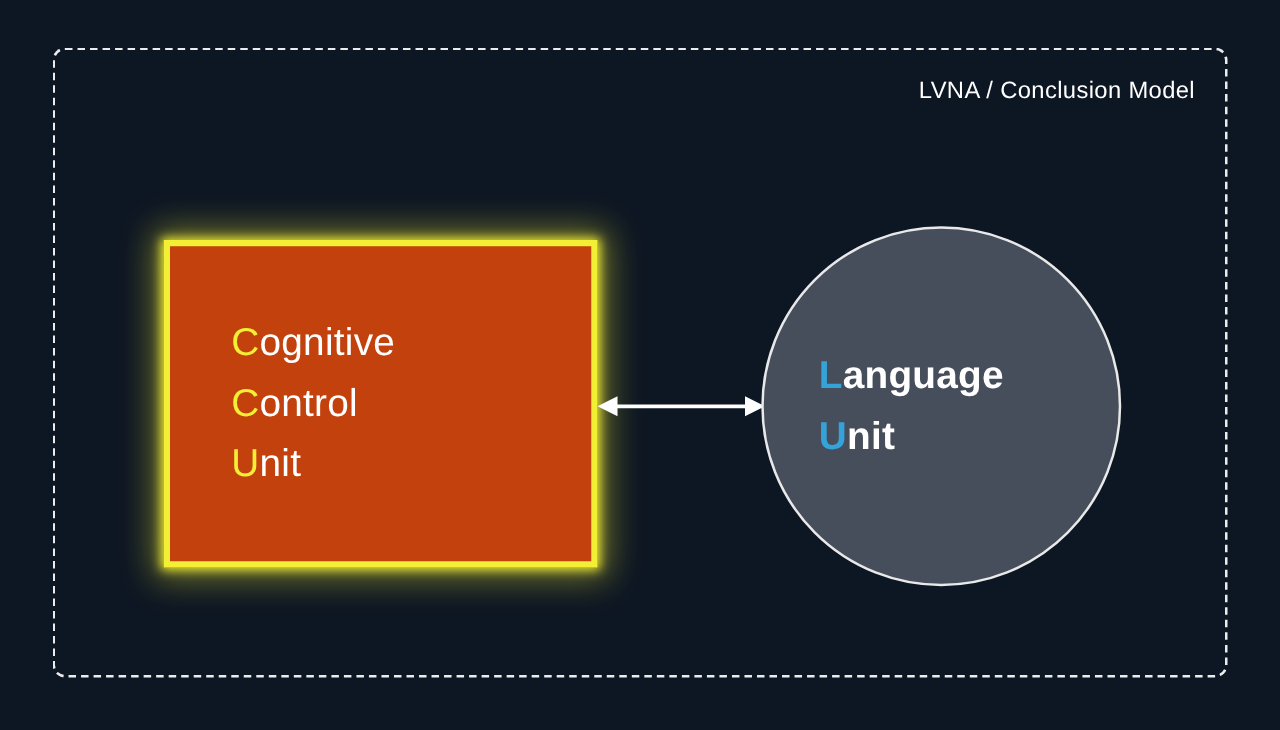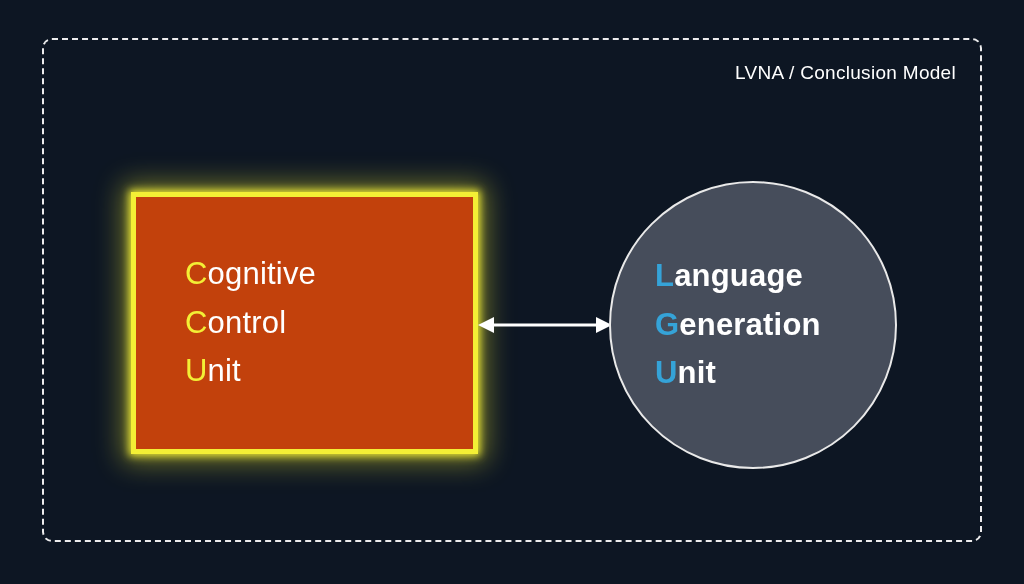--- a/index.html
+++ b/index.html
@@ -102,18 +102,17 @@
 
   <svg class="arrow" viewBox="0 0 134 24" xmlns="http://www.w3.org/2000/svg">
     <line x1="12" y1="12" x2="122" y2="12" stroke="#ffffff" stroke-width="3"></line>
     <polygon points="0,12 16,4 16,20" fill="#ffffff"></polygon>
     <polygon points="134,12 118,4 118,20" fill="#ffffff"></polygon>
   </svg>
 
   <div class="node-lgu">
     <div class="node-text">
       <div><span class="init-lgu">L</span><span>anguage</span></div>
-      <div><span class="init-lgu">G</span><span>eneration</span></div>
       <div><span class="init-lgu">U</span><span>nit</span></div>
     </div>
   </div>
 
 </div>
 
 </body></html>

